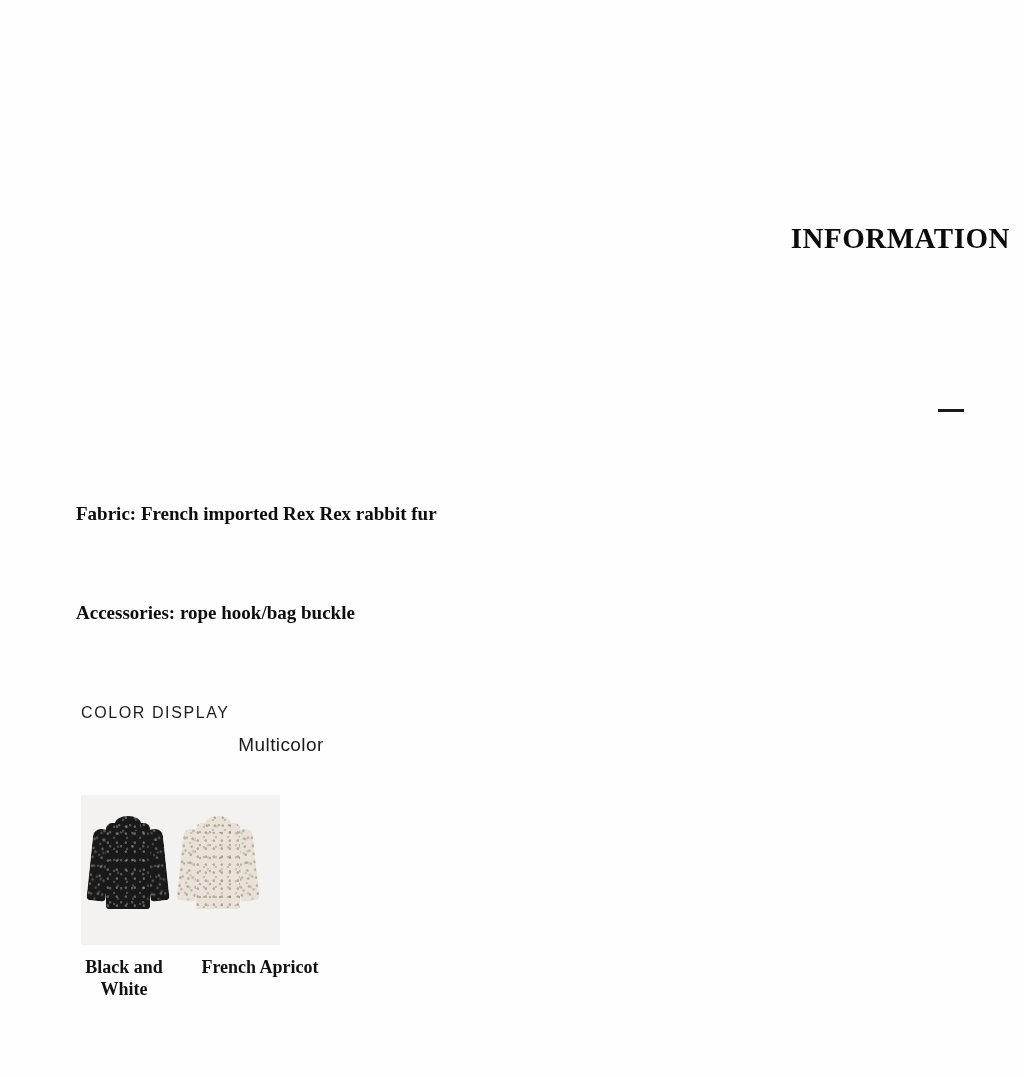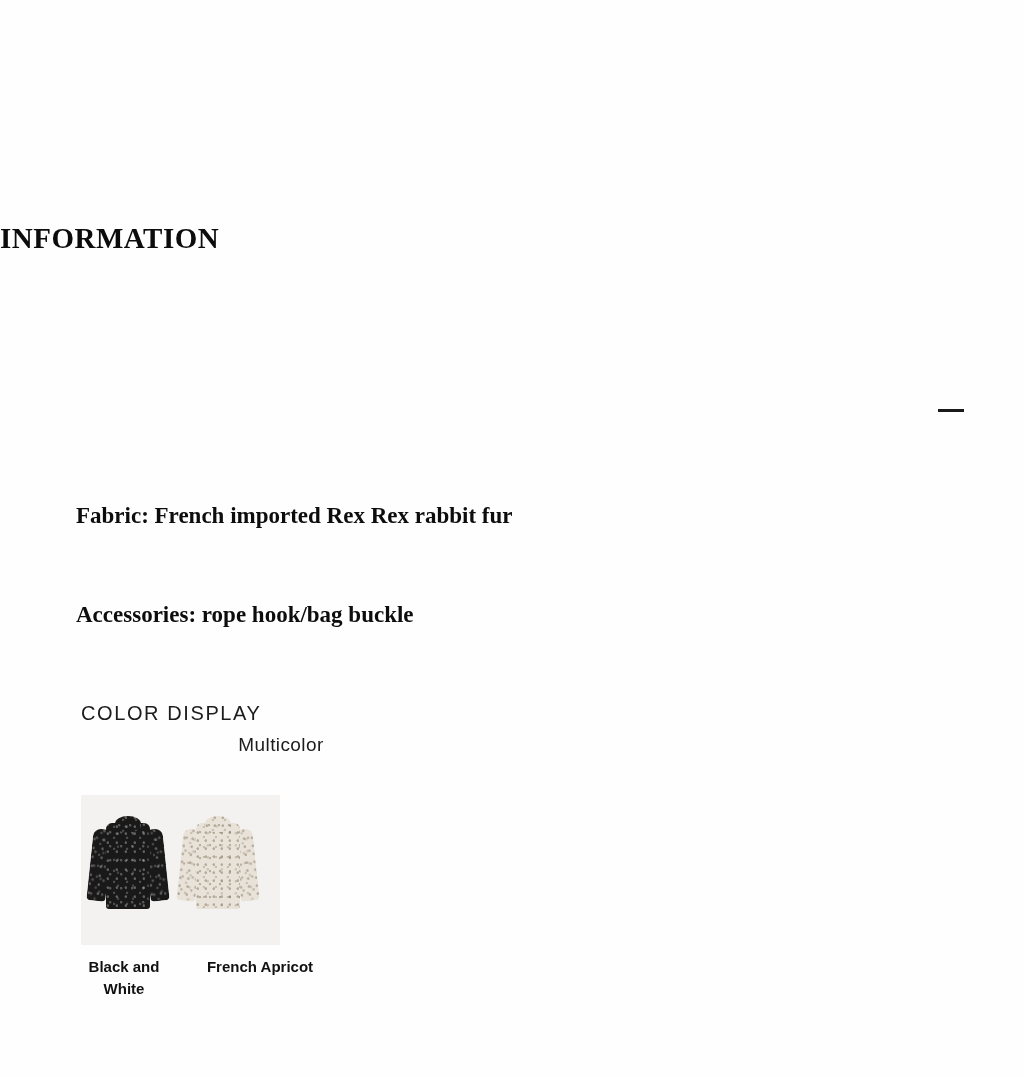--- a/index.html
+++ b/index.html
@@ -23,21 +23,21 @@
     height: 1077px;
     background: #fefefe;
   }
 
   
   .info-title {
     position: absolute;
     left: 0;
     top: 222px;
     width: 1010px;
-    text-align: left;
+    text-align: right;
     font-family: "Liberation Serif", serif;
     font-weight: bold;
     font-size: 29px;
     letter-spacing: 0.5px;
     color: #0c0c0c;
   }
 
   
   .section-row {
     position: absolute;
@@ -62,37 +62,37 @@
     width: 26px;
     height: 3px;
     background: #1a1a1a;
   }
 
   .spec-line {
     position: absolute;
     left: 76px;
     font-family: "Liberation Serif", serif;
     font-weight: bold;
-    font-size: 23px;
+    font-size: 19px;
     color: #0d0d0d;
     white-space: nowrap;
   }
   .spec-fabric { top: 503px; }
   .spec-accessories { top: 602px; }
 
   
   .color-display {
     position: absolute;
     left: 81px;
     top: 700px;
     width: 400px;
   }
   .cd-title {
     font-family: "Liberation Sans", sans-serif;
-    font-size: 20px;
+    font-size: 16px;
     letter-spacing: 1.6px;
     color: #1c1c1c;
     line-height: 26px;
   }
   .cd-sub {
     font-family: "Liberation Sans", sans-serif;
     font-size: 19px;
     letter-spacing: 0.4px;
     color: #1c1c1c;
     line-height: 30px;
@@ -170,23 +170,23 @@
   
   .swatch-captions {
     position: absolute;
     left: 81px;
     top: 956px;
     width: 330px;
     height: 56px;
   }
   .cap {
     position: absolute;
-    font-family: Liberation Sans, sans-serif;
-    font-weight: bold;
-    font-size: 15px;
+    font-family: Liberation Serif, serif;
+    font-weight: bold;
+    font-size: 18px;
     color: #111111;
     text-align: center;
     line-height: 22px;
   }
   .cap-left {
     left: 0;
     top: 0;
     width: 86px;
   }
   .cap-right {

